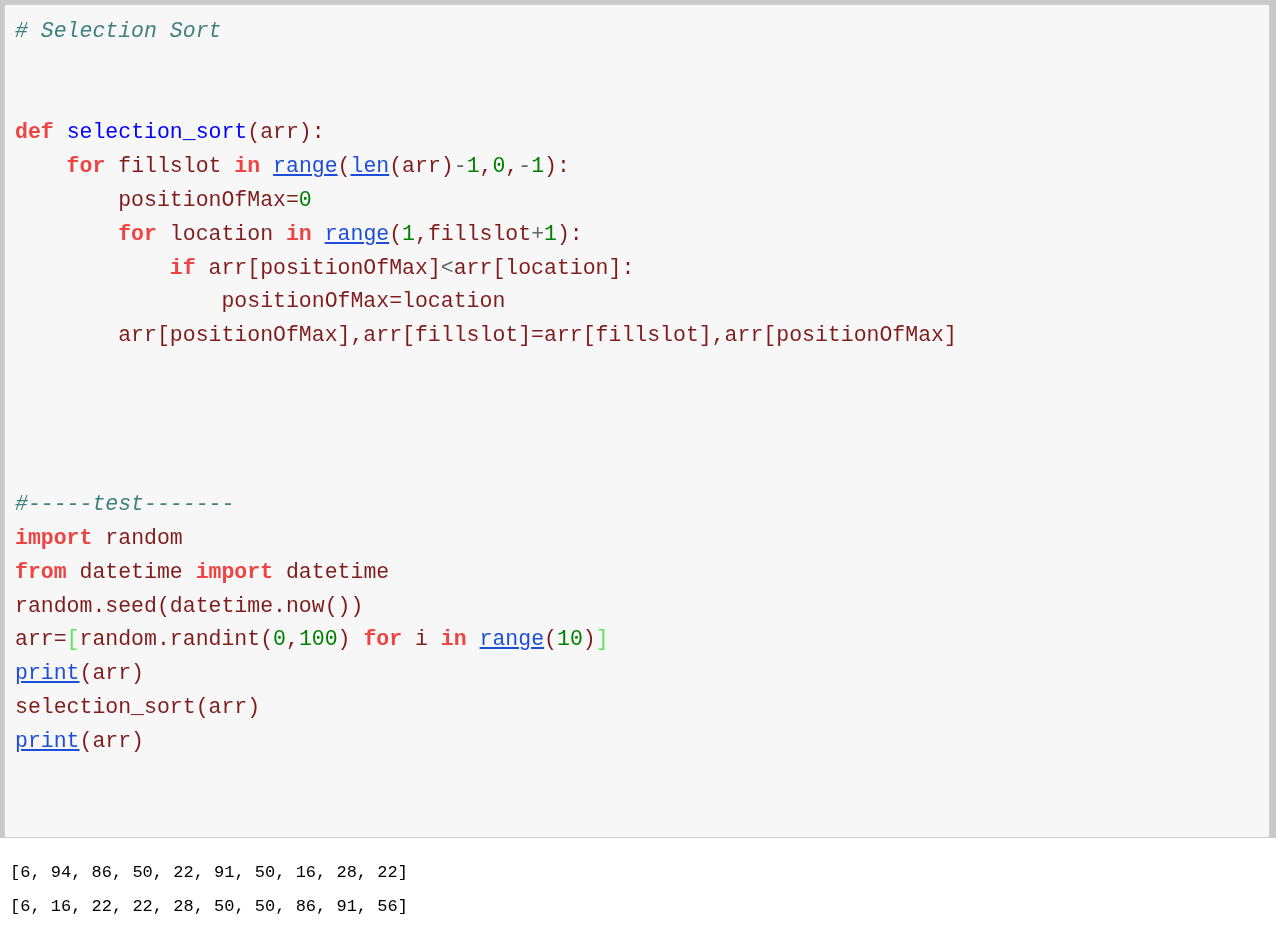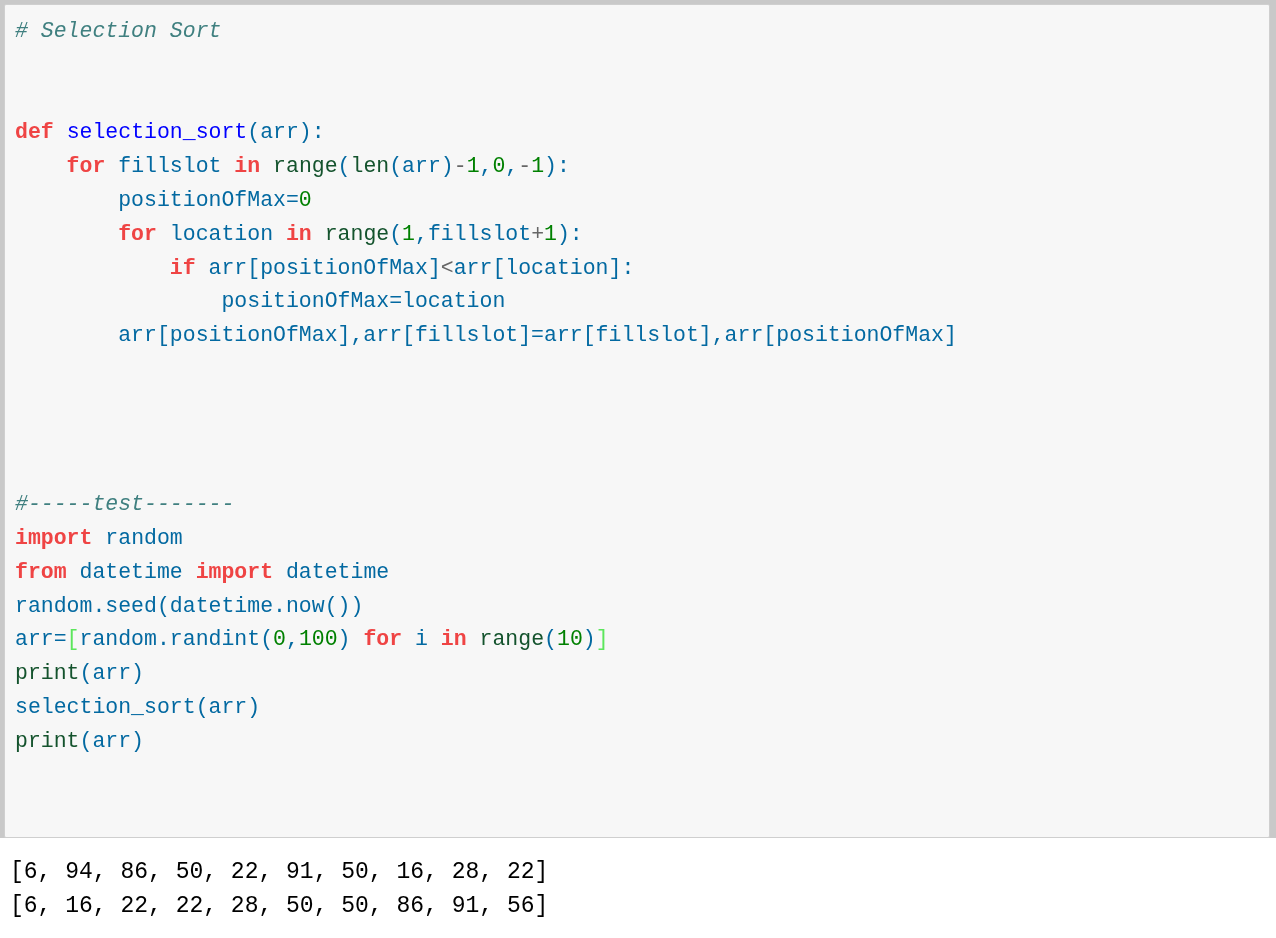--- a/index.html
+++ b/index.html
@@ -63,36 +63,36 @@
     left: 0;
     top: 840px;
     width: 1276px;
     height: 98px;
     background: #ffffff;
     box-sizing: border-box;
   }
   .output-inner {
     padding: 16px 0 0 10px;
     font-family: "Liberation Mono", "DejaVu Sans Mono", monospace;
-    font-size: 23px;
+    font-size: 17px;
     line-height: 33.8px;
     white-space: pre;
     color: #000000;
   }
   .out-line { white-space: pre; }
 
   
   .t-comment  { color: #408080; font-style: italic; }
   .t-keyword  { color: #ef4444; font-weight: bold; }
-  .t-builtin  { color: #14532d; }
+  .t-builtin  { color: #1d4ed8; text-decoration: underline; }
   .t-funcname { color: #0000ff; font-weight: normal; }
   .t-number   { color: #008000; }
   .t-operator { color: #666666; }
   .t-bracket  { color: #5ce65c; }
-  .t-plain    { color: #0369a1; }
+  .t-plain    { color: #7f1d1d; }
 </style>
 </head>
 <body>
 
 <div id="notebook">
 
   <div class="cell-outer">
     <div class="code-cell">
       <div class="code-area"><div class="code-line"><span class="t-comment"># Selection Sort</span></div><div class="code-line">&nbsp;</div><div class="code-line">&nbsp;</div><div class="code-line"><span class="t-keyword">def</span><span class="t-plain"> </span><span class="t-funcname">selection_sort</span><span class="t-plain">(arr):</span></div><div class="code-line"><span class="t-plain">    </span><span class="t-keyword">for</span><span class="t-plain"> fillslot </span><span class="t-keyword">in</span><span class="t-plain"> </span><span class="t-builtin">range</span><span class="t-plain">(</span><span class="t-builtin">len</span><span class="t-plain">(arr)</span><span class="t-operator">-</span><span class="t-number">1</span><span class="t-plain">,</span><span class="t-number">0</span><span class="t-plain">,</span><span class="t-operator">-</span><span class="t-number">1</span><span class="t-plain">):</span></div><div class="code-line"><span class="t-plain">        positionOfMax=</span><span class="t-number">0</span></div><div class="code-line"><span class="t-plain">        </span><span class="t-keyword">for</span><span class="t-plain"> location </span><span class="t-keyword">in</span><span class="t-plain"> </span><span class="t-builtin">range</span><span class="t-plain">(</span><span class="t-number">1</span><span class="t-plain">,fillslot</span><span class="t-operator">+</span><span class="t-number">1</span><span class="t-plain">):</span></div><div class="code-line"><span class="t-plain">            </span><span class="t-keyword">if</span><span class="t-plain"> arr[positionOfMax]</span><span class="t-operator">&lt;</span><span class="t-plain">arr[location]:</span></div><div class="code-line"><span class="t-plain">                positionOfMax=location</span></div><div class="code-line"><span class="t-plain">        arr[positionOfMax],arr[fillslot]=arr[fillslot],arr[positionOfMax]</span></div><div class="code-line">&nbsp;</div><div class="code-line">&nbsp;</div><div class="code-line">&nbsp;</div><div class="code-line">&nbsp;</div><div class="code-line"><span class="t-comment">#-----test-------</span></div><div class="code-line"><span class="t-keyword">import</span><span class="t-plain"> random</span></div><div class="code-line"><span class="t-keyword">from</span><span class="t-plain"> datetime </span><span class="t-keyword">import</span><span class="t-plain"> datetime</span></div><div class="code-line"><span class="t-plain">random.seed(datetime.now())</span></div><div class="code-line"><span class="t-plain">arr=</span><span class="t-bracket">[</span><span class="t-plain">random.randint(</span><span class="t-number">0</span><span class="t-plain">,</span><span class="t-number">100</span><span class="t-plain">) </span><span class="t-keyword">for</span><span class="t-plain"> i </span><span class="t-keyword">in</span><span class="t-plain"> </span><span class="t-builtin">range</span><span class="t-plain">(</span><span class="t-number">10</span><span class="t-plain">)</span><span class="t-bracket">]</span></div><div class="code-line"><span class="t-builtin">print</span><span class="t-plain">(arr)</span></div><div class="code-line"><span class="t-plain">selection_sort(arr)</span></div><div class="code-line"><span class="t-builtin">print</span><span class="t-plain">(arr)</span></div></div>
     </div>

